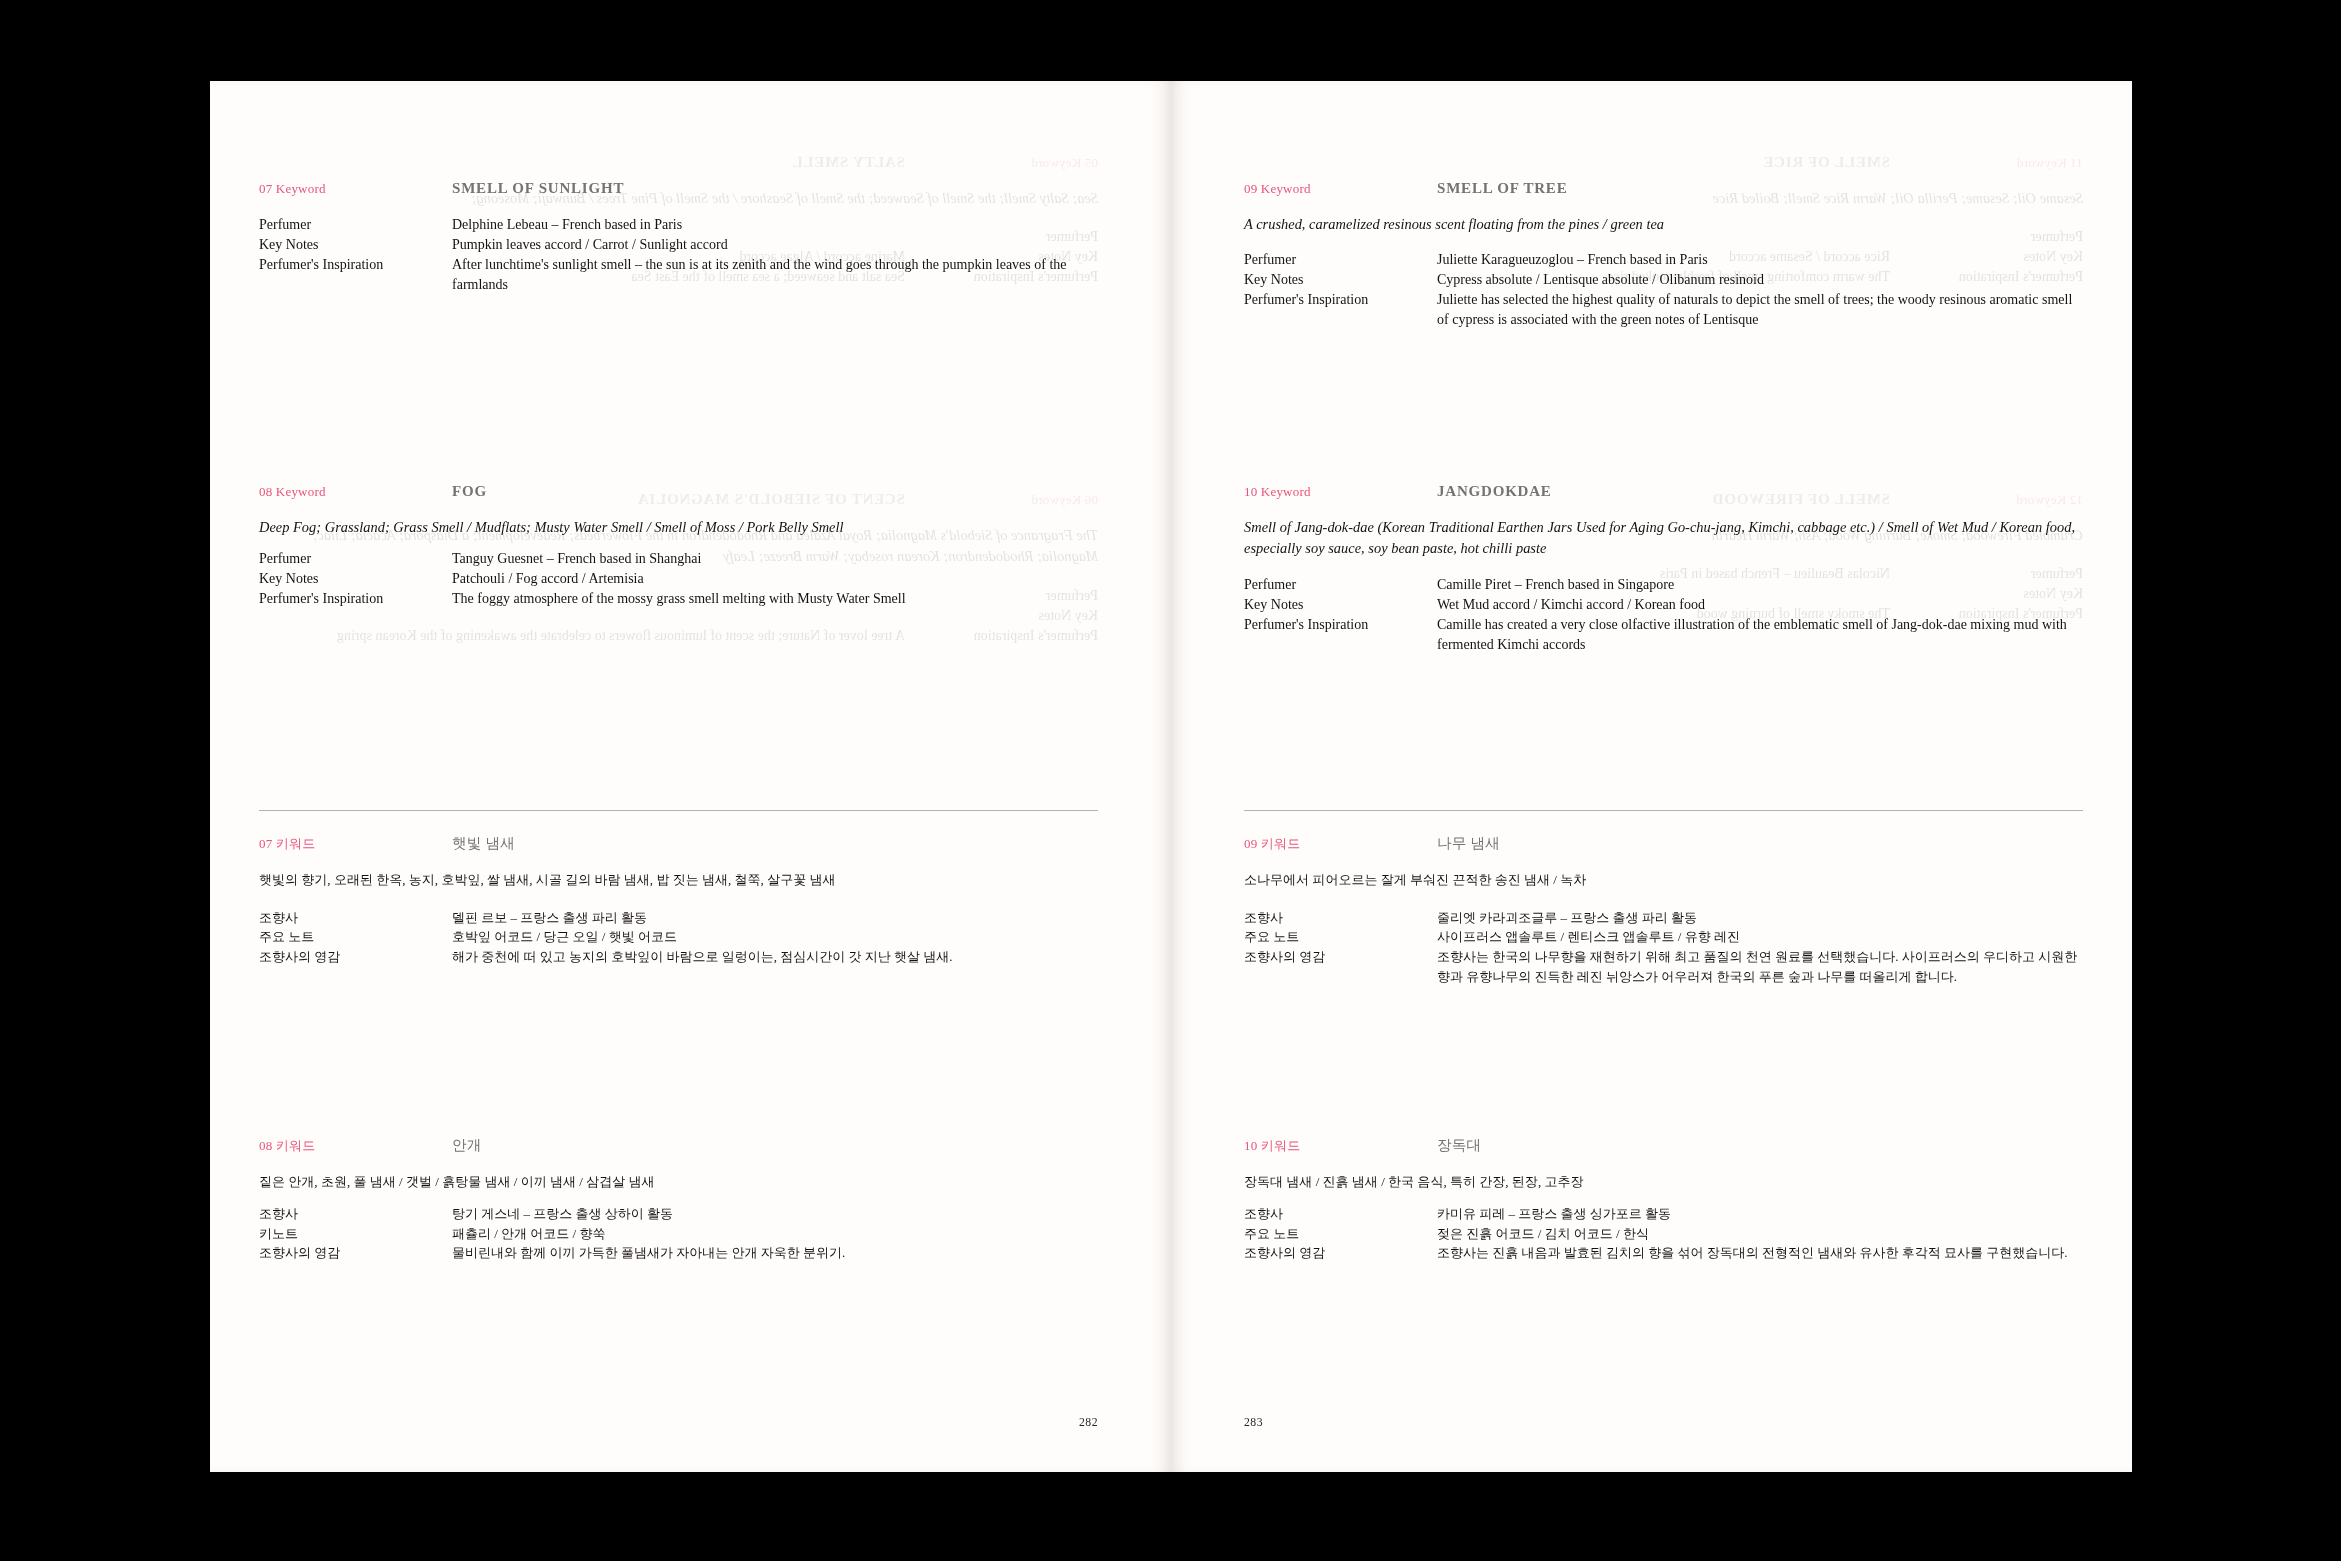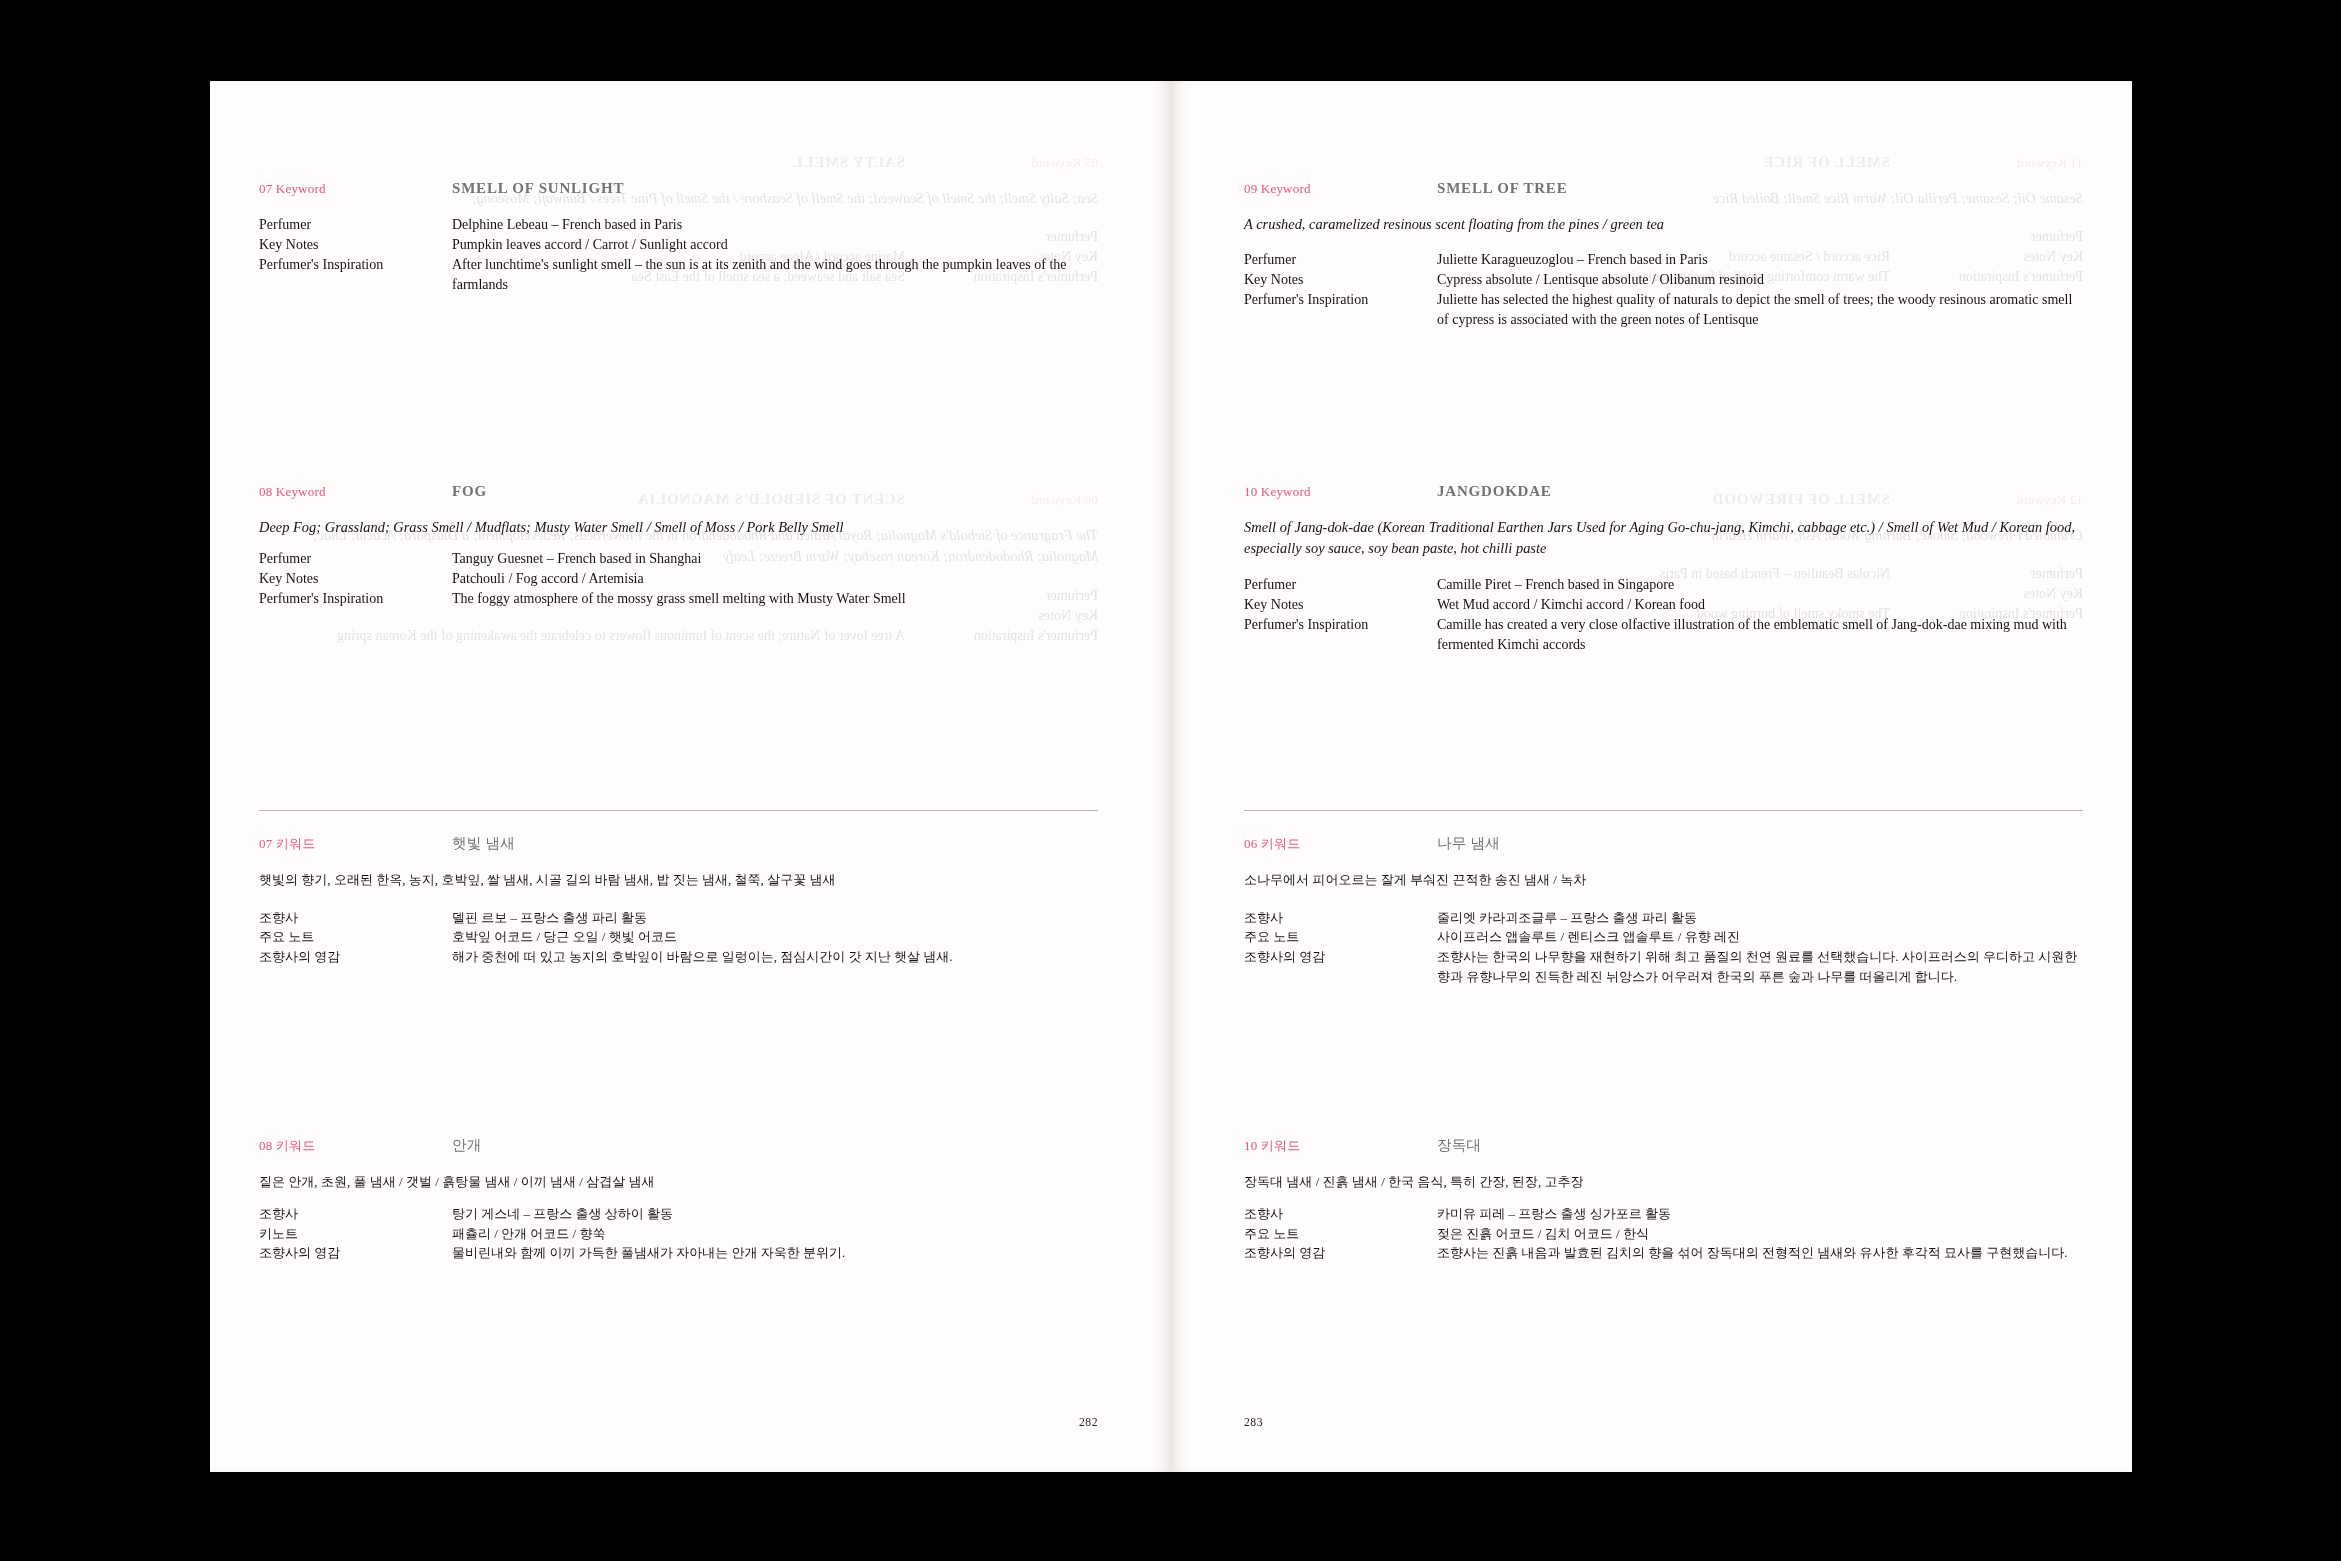--- a/index.html
+++ b/index.html
@@ -374,21 +374,21 @@
             <div class="lbl">Perfumer's Inspiration</div>
             <div class="val">Camille has created a very close olfactive illustration of the emblematic smell of Jang-dok-dae mixing mud with fermented Kimchi accords</div>
           </div>
         </div>
       </div>
 
       <div class="rule" style="top:703px"></div>
 
       <div class="entry" style="top:727px">
         <div class="hdr">
-          <div class="kw-num">06 키워드</div>
+          <div class="kw-num">09 키워드</div>
           <div class="kw-title kr">나무 냄새</div>
         </div>
         <div class="desc kr">소나무에서 피어오르는 잘게 부숴진 끈적한 송진 냄새 / 녹차</div>
         <div class="rows">
           <div class="row kr">
             <div class="lbl">조향사</div>
             <div class="val">줄리엣 카라괴조글루 – 프랑스 출생 파리 활동</div>
           </div>
           <div class="row kr">
             <div class="lbl">주요 노트</div>

